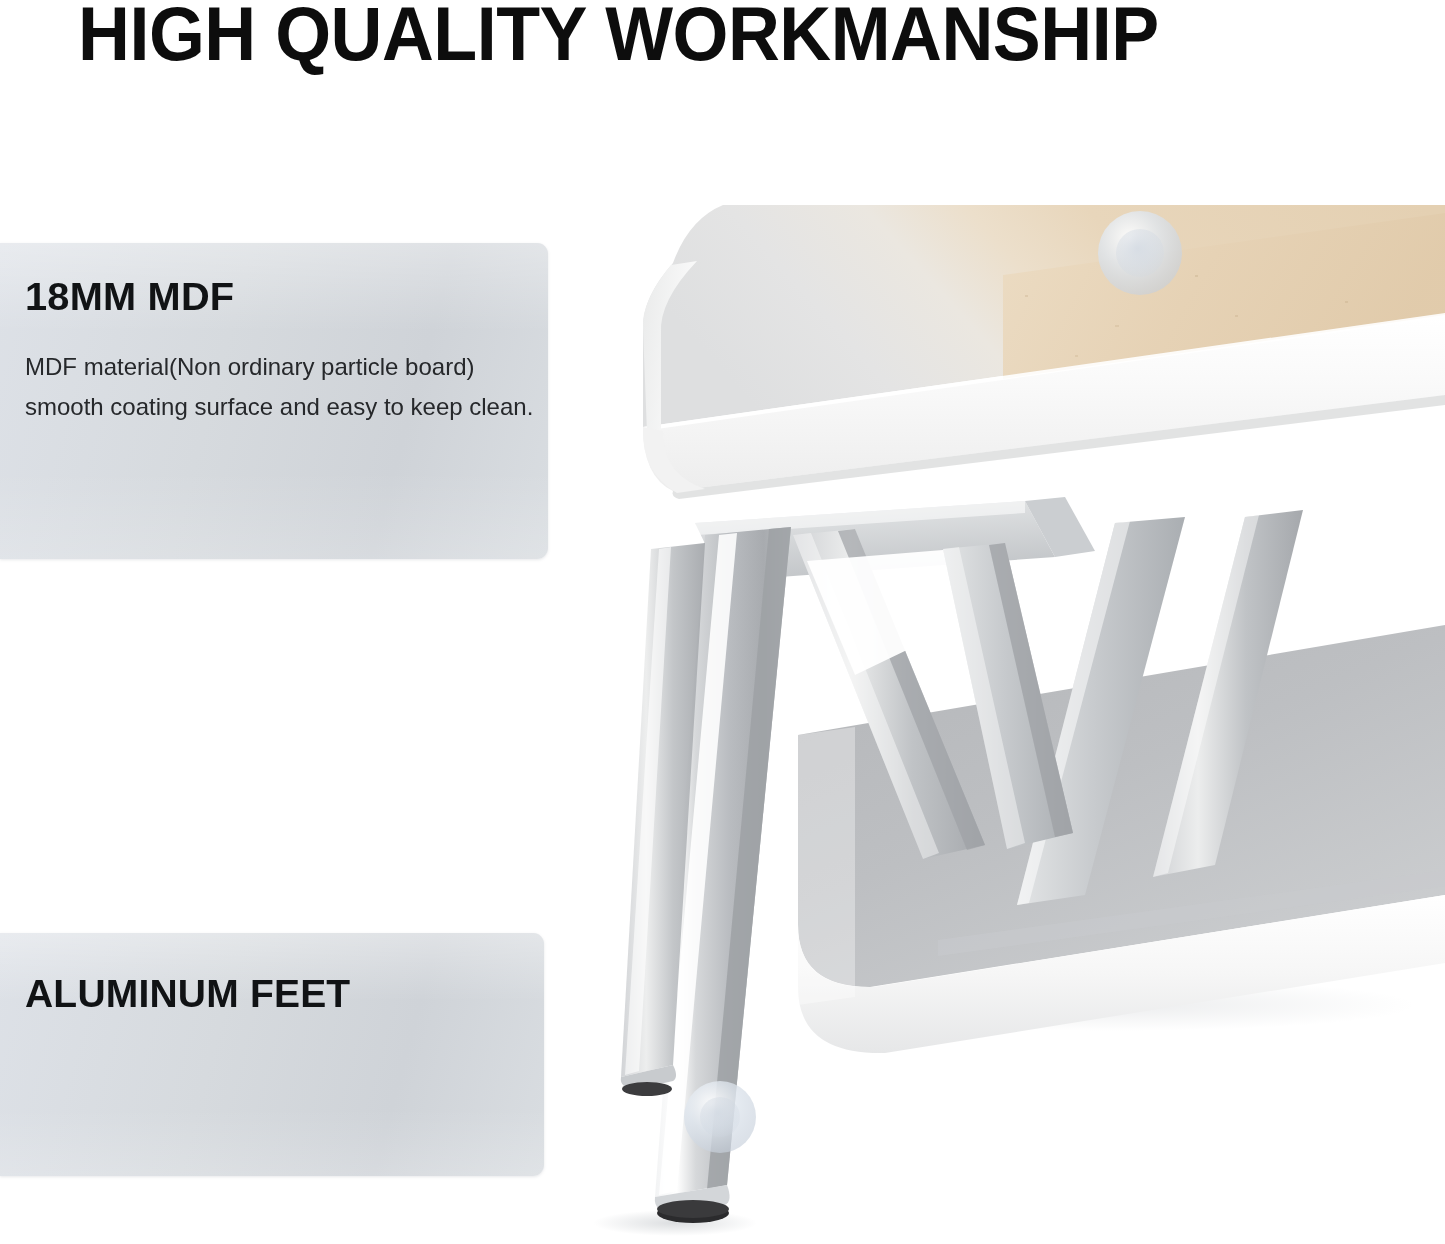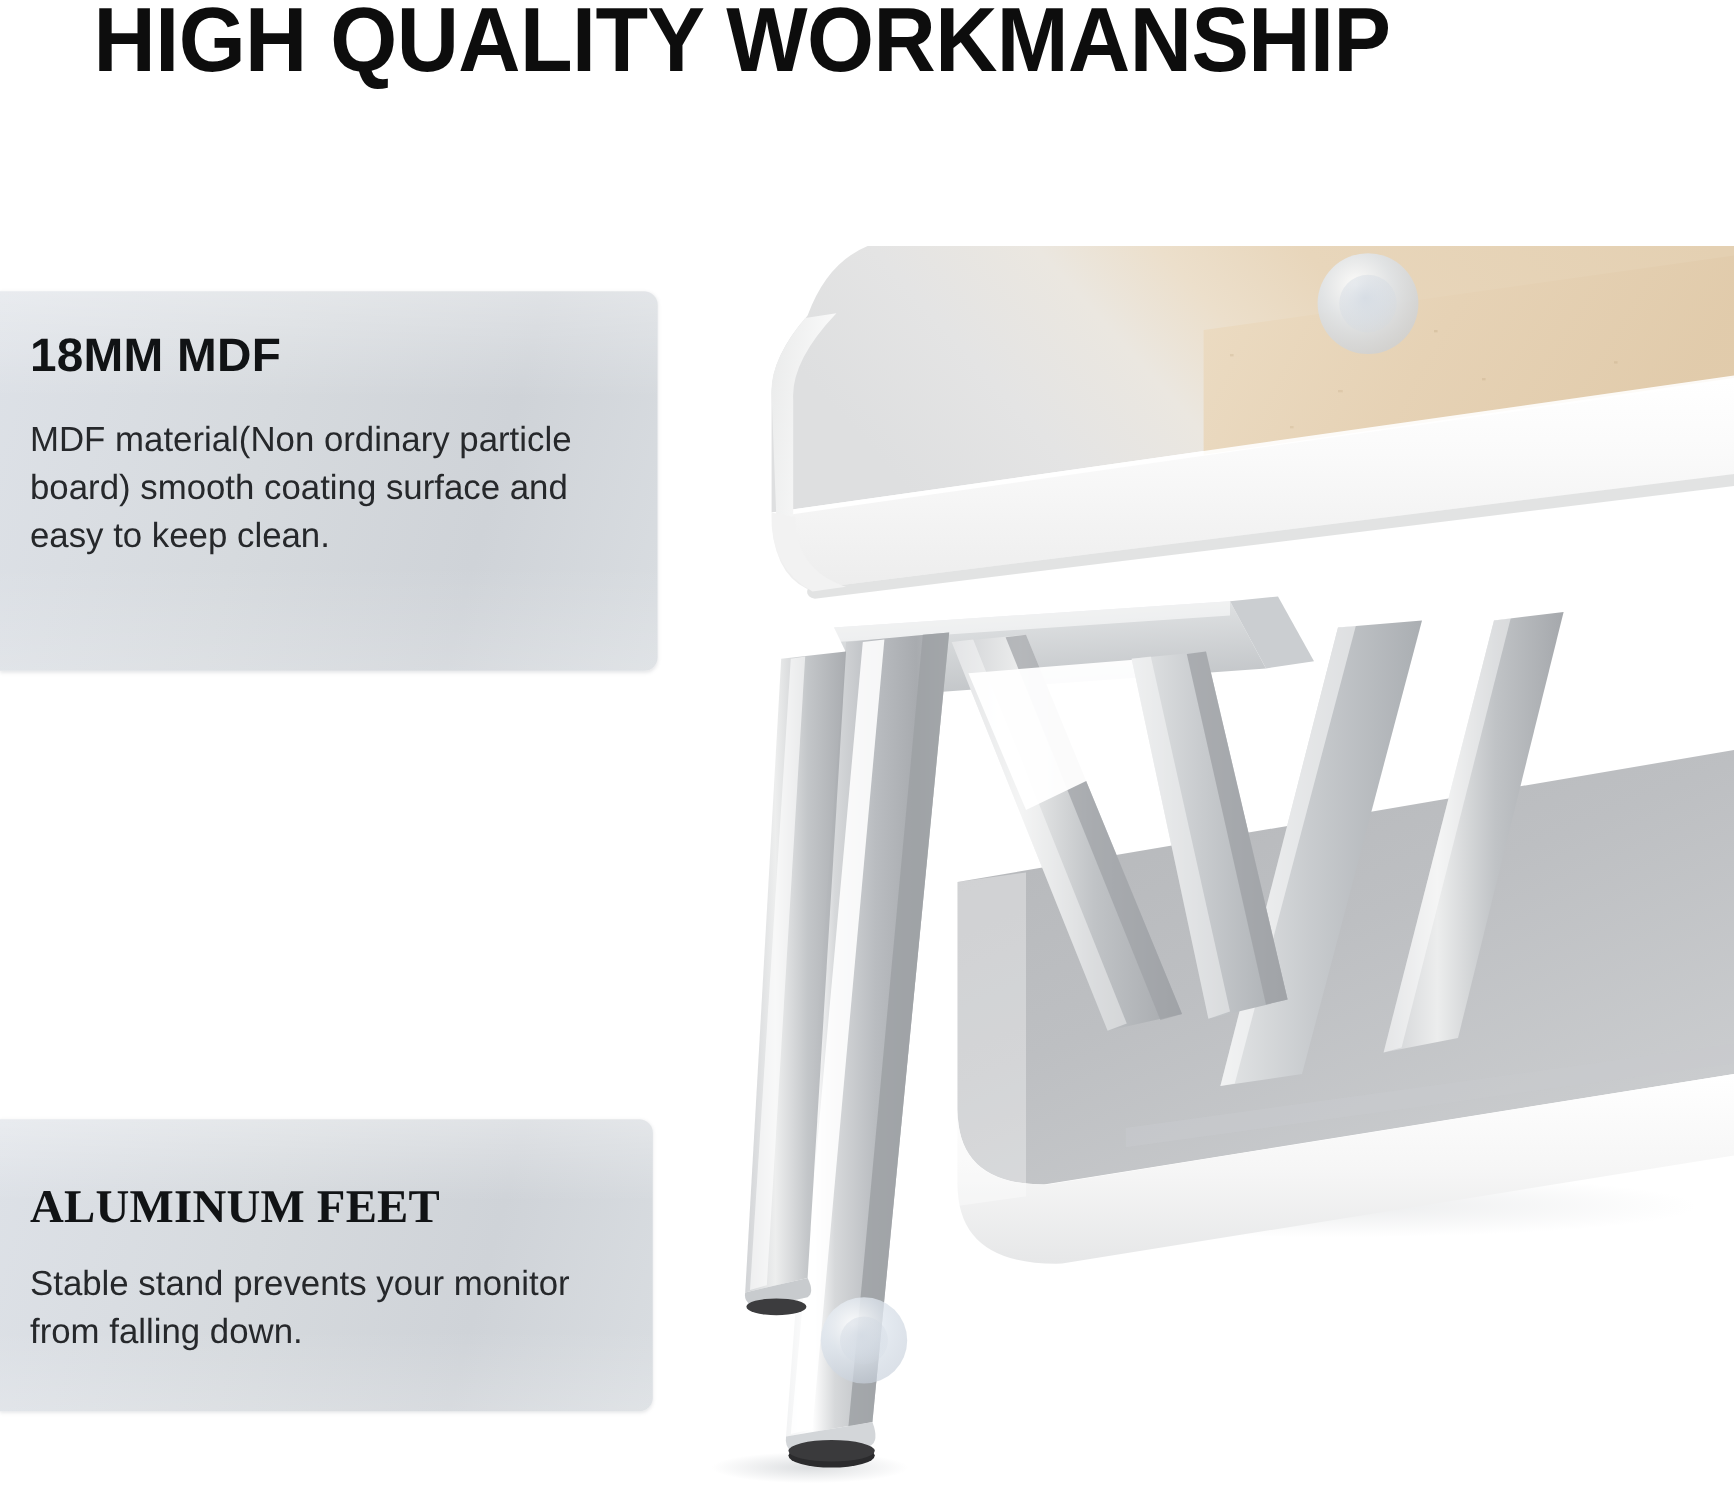--- a/index.html
+++ b/index.html
@@ -48,26 +48,26 @@
     position:absolute; left:25px;
     font-weight:700;
     font-size:39px;
     line-height:42px;
     color:#111315;
     letter-spacing:0.2px;
     white-space:nowrap;
     z-index:2;
   }
   #card-mdf  .card-title{ top:33px; transform:scaleX(1.02); transform-origin:left top; }
-  #card-feet .card-title{ top:52px; transform:scaleX(1.0);  transform-origin:left top;font-family:Liberation Serif, serif; }
+  #card-feet .card-title{ top:40px; transform:scaleX(1.0);  transform-origin:left top; }
 
   .card-body{
     position:absolute; left:25px; right:14px;
     font-weight:400;
-    font-size:29px;
+    font-size:24px;
     line-height:40px;
     color:#26282b;
     z-index:2;
   }
   #card-mdf  .card-body{ top:104px; }
   #card-feet .card-body{ top:117px; }
 
   
   #product{
     position:absolute; left:555px; top:205px;
@@ -82,21 +82,20 @@
 
   <div class="headline">HIGH QUALITY WORKMANSHIP</div>
 
   <div class="card" id="card-mdf">
     <div class="card-title">18MM MDF</div>
     <div class="card-body">MDF material(Non ordinary particle board) smooth coating surface and easy to keep clean.</div>
   </div>
 
   <div class="card" id="card-feet">
     <div class="card-title">ALUMINUM FEET</div>
-    <div class="card-body">Stable stand prevents your monitor from falling down.</div>
   </div>
 
   <div id="product">
     <svg viewBox="0 0 890 1035" xmlns="http://www.w3.org/2000/svg">
       <defs>
 
         <linearGradient id="gTopSurface" x1="0" y1="0.35" x2="1" y2="0.1">
           <stop offset="0" stop-color="#dedfe0"></stop>
           <stop offset="0.18" stop-color="#e4e4e4"></stop>
           <stop offset="0.34" stop-color="#ebe7e0"></stop>

